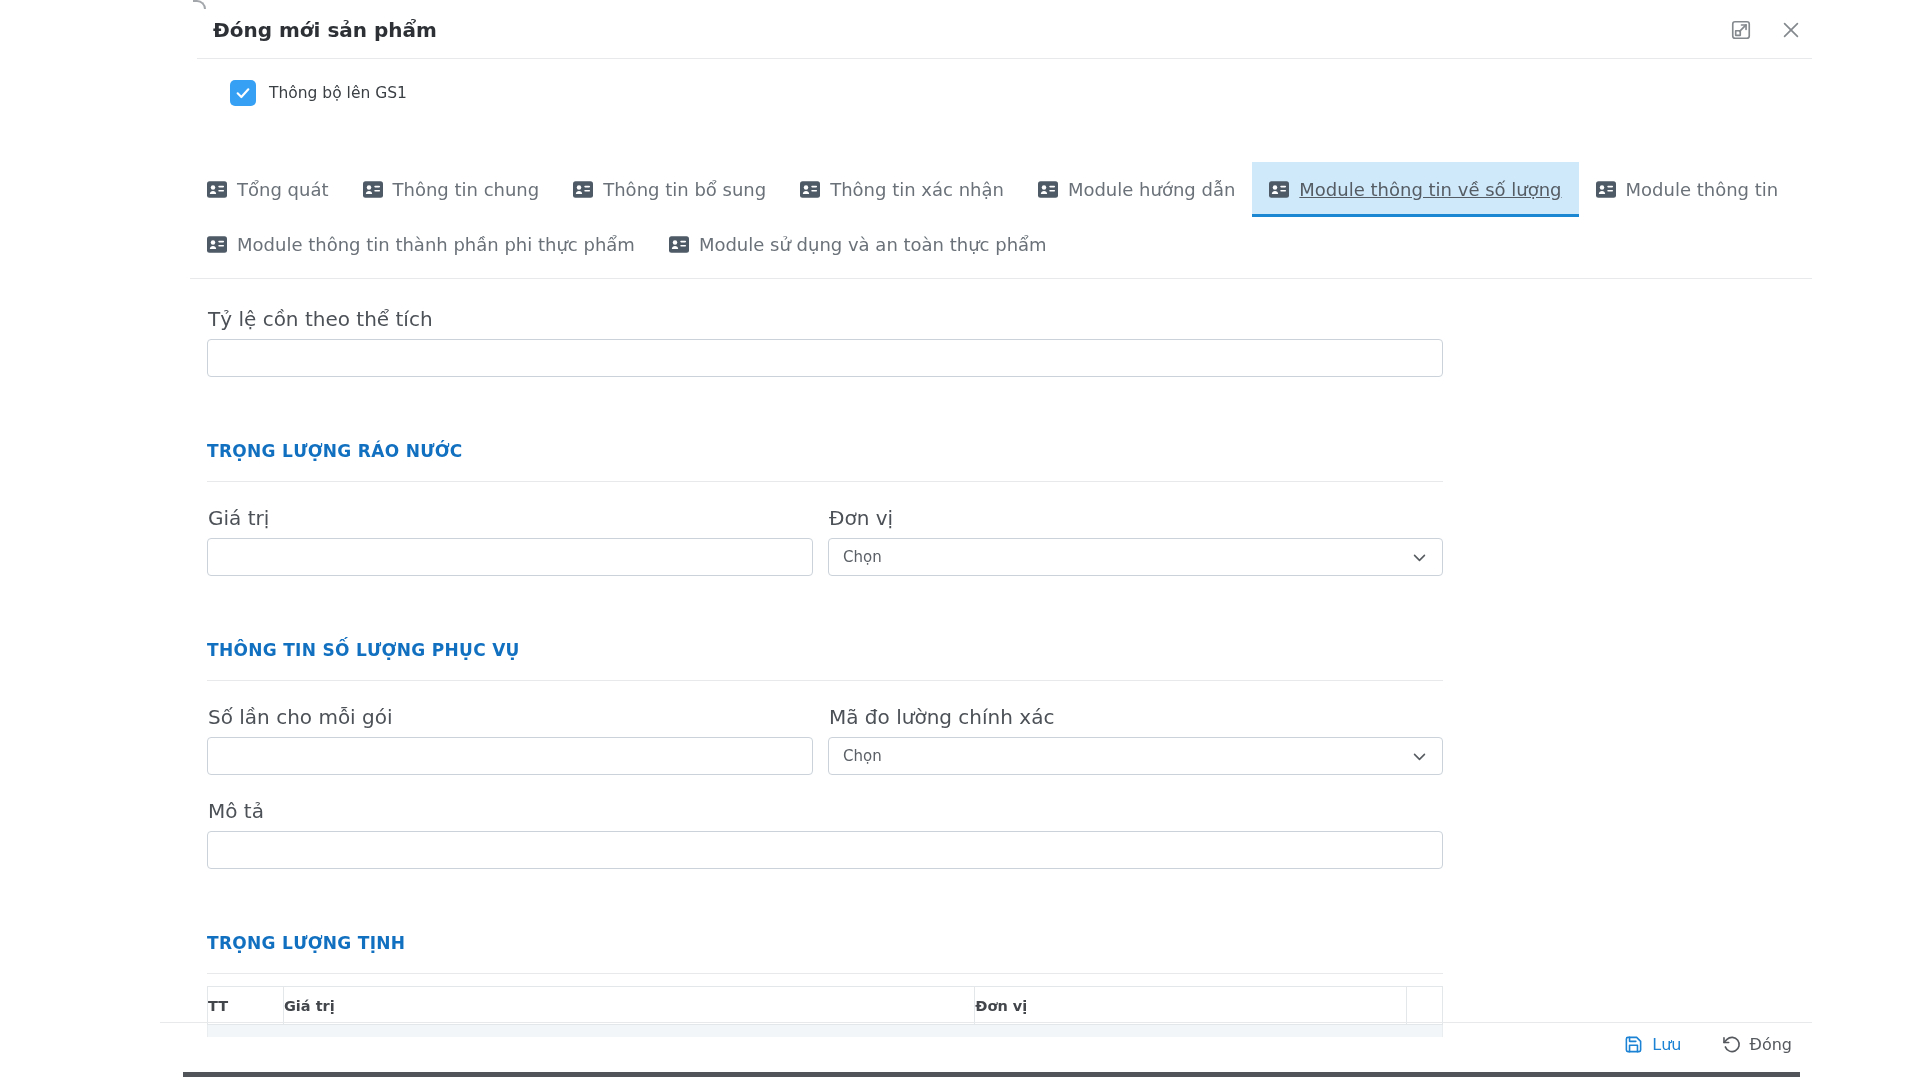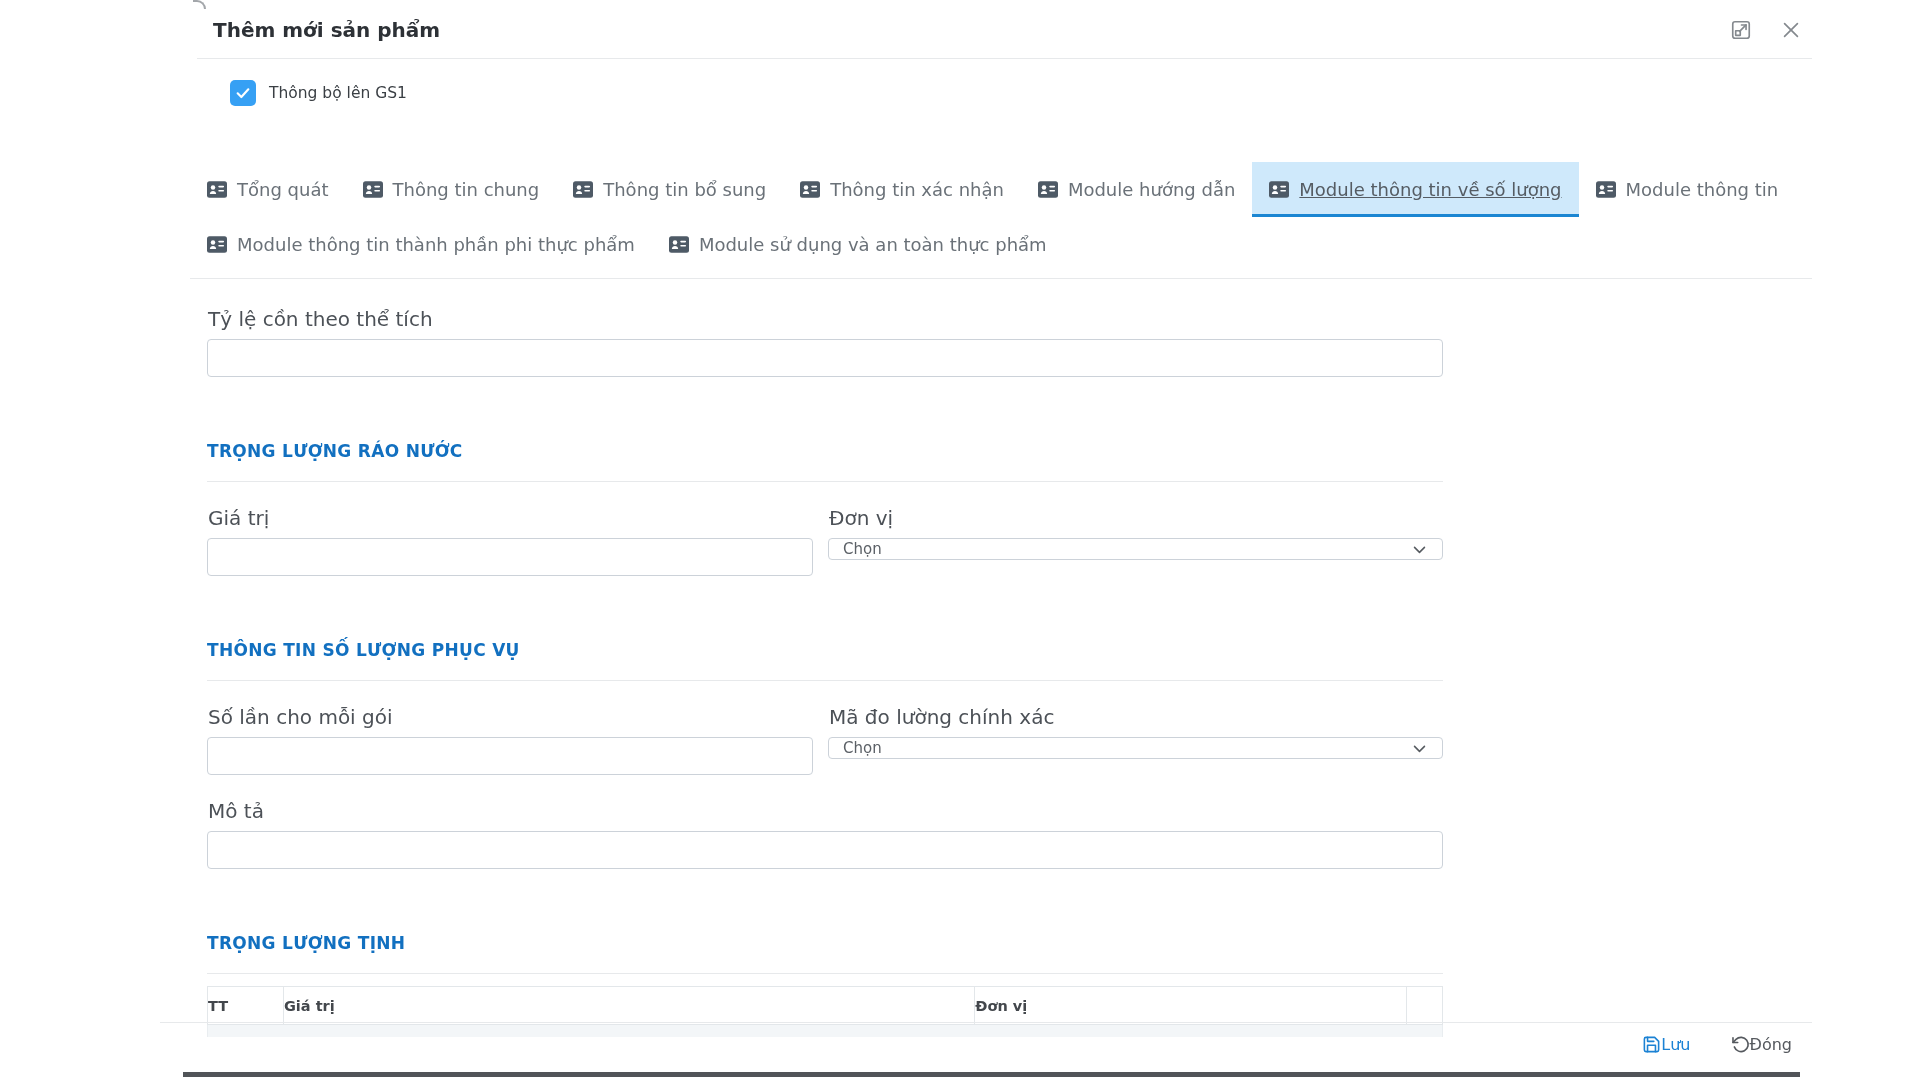--- a/index.html
+++ b/index.html
@@ -33,40 +33,40 @@
   .tabs-divider { border-top: 1px solid #e7e9eb; margin-top: 6px; }
 
   
   .form-body { margin-left: 207px; width: 1236px; }
   .field-label { font-size: 20px; color: #4c5157; margin: 28px 0 8px 1px; }
   .text-input { width: 100%; height: 38px; border: 1px solid #ccd2d9; border-radius: 4px;
                 padding: 0 12px; font-size: 15px; color: #3c4043; outline: none; background: #fff; }
   .section-title { margin-top: 64px; font-size: 17px; font-weight: bold; color: #1270c0; letter-spacing: .3px; }
   .section-divider { border-top: 1px solid #e7e9eb; margin-top: 20px; }
   .two-col { display: grid; grid-template-columns: 606px 1fr; column-gap: 15px; }
-  .select-box { height: 22px; border: 1px solid #ccd2d9; border-radius: 4px; background: #fff;
+  .select-box { height: 38px; border: 1px solid #ccd2d9; border-radius: 4px; background: #fff;
                 display: flex; align-items: center; justify-content: space-between;
                 padding: 0 14px; font-size: 15px; color: #5b6066; cursor: pointer; }
   .select-box .chev { color: #565b60; display: block; }
   .two-col .field-label { margin-top: 24px; }
 
   
   .nw-table { margin-top: 12px; width: 100%; border-collapse: collapse; font-size: 14.5px; }
   .nw-table th { border: 1px solid #e3e7ea; height: 38px; font-weight: 600; color: #43474c;
                  text-align: left; background: #ffffff; }
   .nw-table .c-tt { width: 76px; }
   .nw-table .c-val { width: 692px; }
   .nw-table .c-unit { width: 432px; }
   .nw-table .c-act { width: 36px; }
   .nw-table .partial td { height: 12px; background: #f3f6f8; border-left: 1px solid #e9edf0; border-right: 1px solid #e9edf0; }
 
   
   .footer-divider { position: absolute; top: 1022px; left: 160px; right: 108px; border-top: 1px solid #e7e9eb; }
   .footer-actions { position: absolute; top: 1035px; right: 128px; display: flex; align-items: center; gap: 40px; }
-  .btn { display: flex; align-items: center; font-size: 16px; cursor: pointer; background: none; border: none;
+  .btn { display: flex; align-items: center; gap: 9px; font-size: 16px; cursor: pointer; background: none; border: none;
          font-family: inherit; }
   .btn-save { color: #1b82d4; }
   .btn-close { color: #55595e; }
   .btn .bicon { display: block; }
   .bottom-line { position: absolute; top: 1072px; left: 183px; width: 1617px; height: 5px; background: #515458; }
 </style>
 </head>
 <body>
 
 <svg width="0" height="0" style="position:absolute">
@@ -77,21 +77,21 @@
       <path d="M3.4 15.5c0-2.4 1.8-3.8 3.8-3.8s3.8 1.4 3.8 3.8z" fill="#fff"></path>
       <rect x="13.5" y="5.5" width="7" height="2" rx="1" fill="#fff"></rect>
       <rect x="13.5" y="10.5" width="7" height="2" rx="1" fill="#fff"></rect>
     </g>
   </defs>
 </svg>
 
 <span class="artifact"></span>
 
 <div class="modal-header">
-  <div class="modal-title">Thêm mới sản phẩm</div>
+  <div class="modal-title">Đóng mới sản phẩm</div>
   <div class="header-icons">
     <svg class="hicon" viewBox="0 0 24 24" fill="none" stroke="currentColor" stroke-width="1.8" stroke-linecap="round" stroke-linejoin="round">
       <rect x="3" y="3" width="18" height="18" rx="2.5"></rect>
       <rect x="6.2" y="12.8" width="5" height="5"></rect>
       <line x1="10.5" y1="13.5" x2="17.5" y2="6.5"></line>
       <polyline points="12.5,6.5 17.5,6.5 17.5,11.5"></polyline>
     </svg>
     <svg class="hicon" viewBox="0 0 24 24" fill="none" stroke="currentColor" stroke-width="1.8" stroke-linecap="round">
       <line x1="5" y1="5" x2="19" y2="19"></line>
       <line x1="19" y1="5" x2="5" y2="19"></line>

